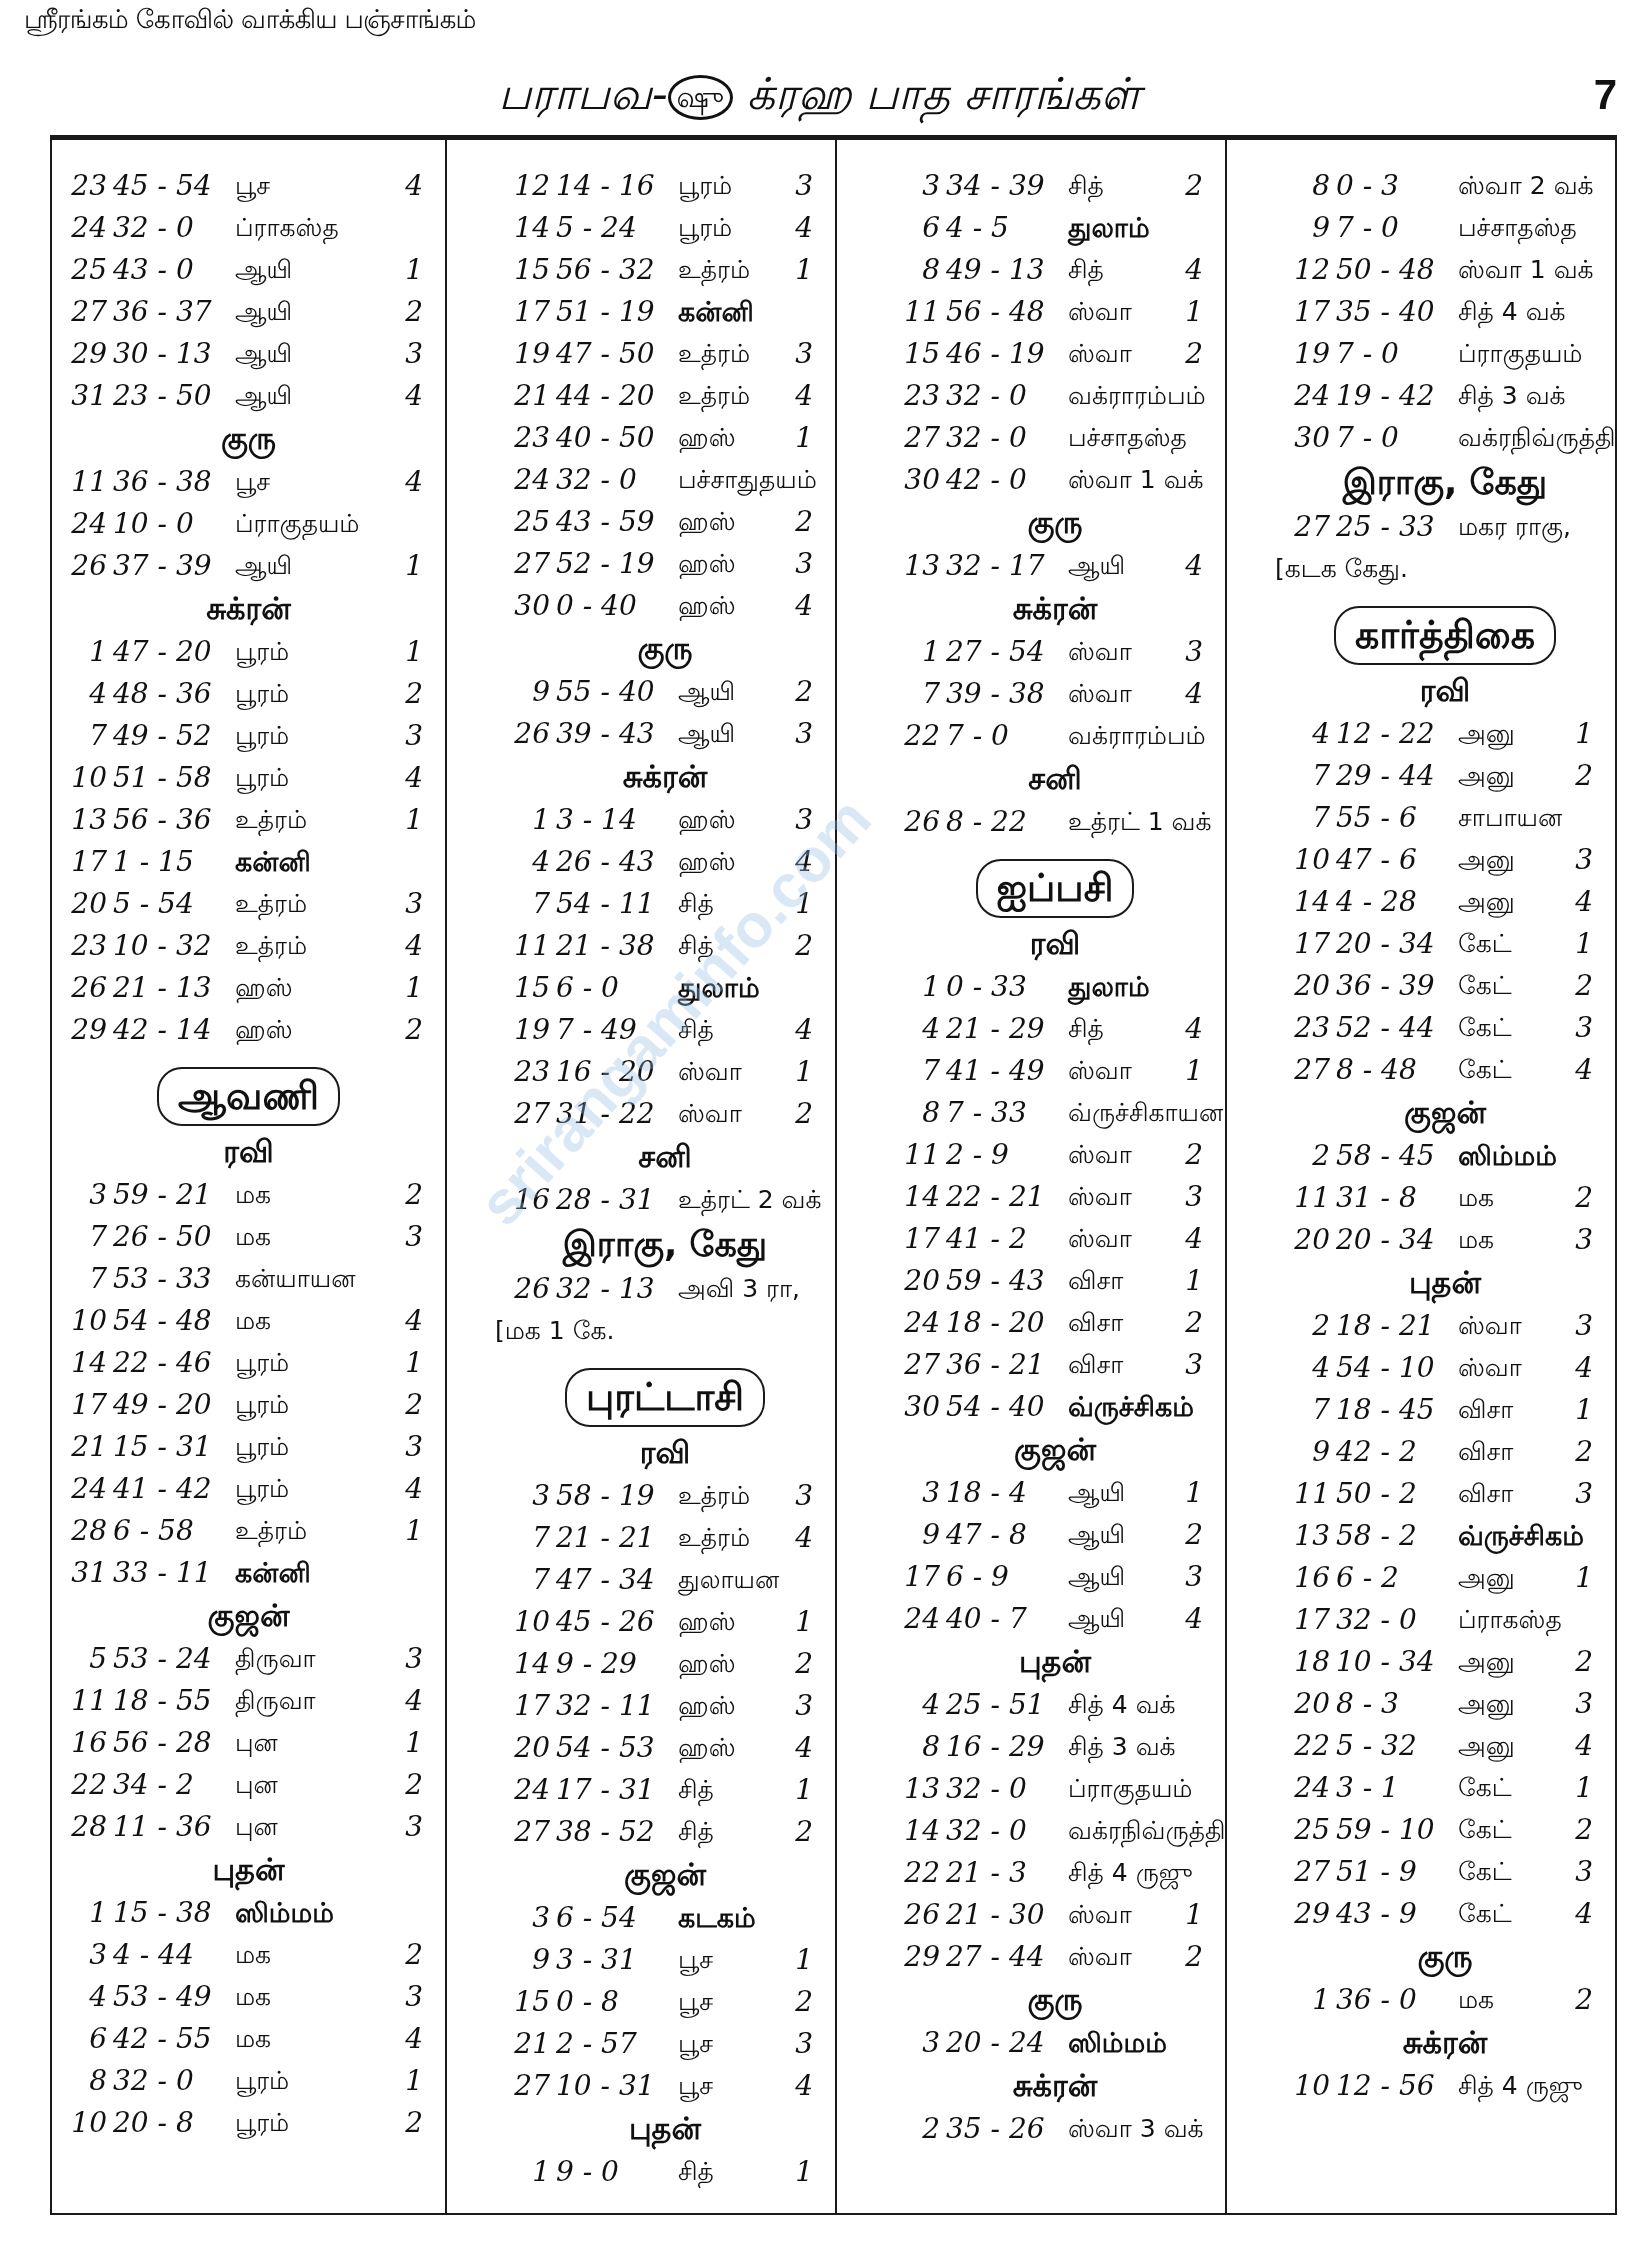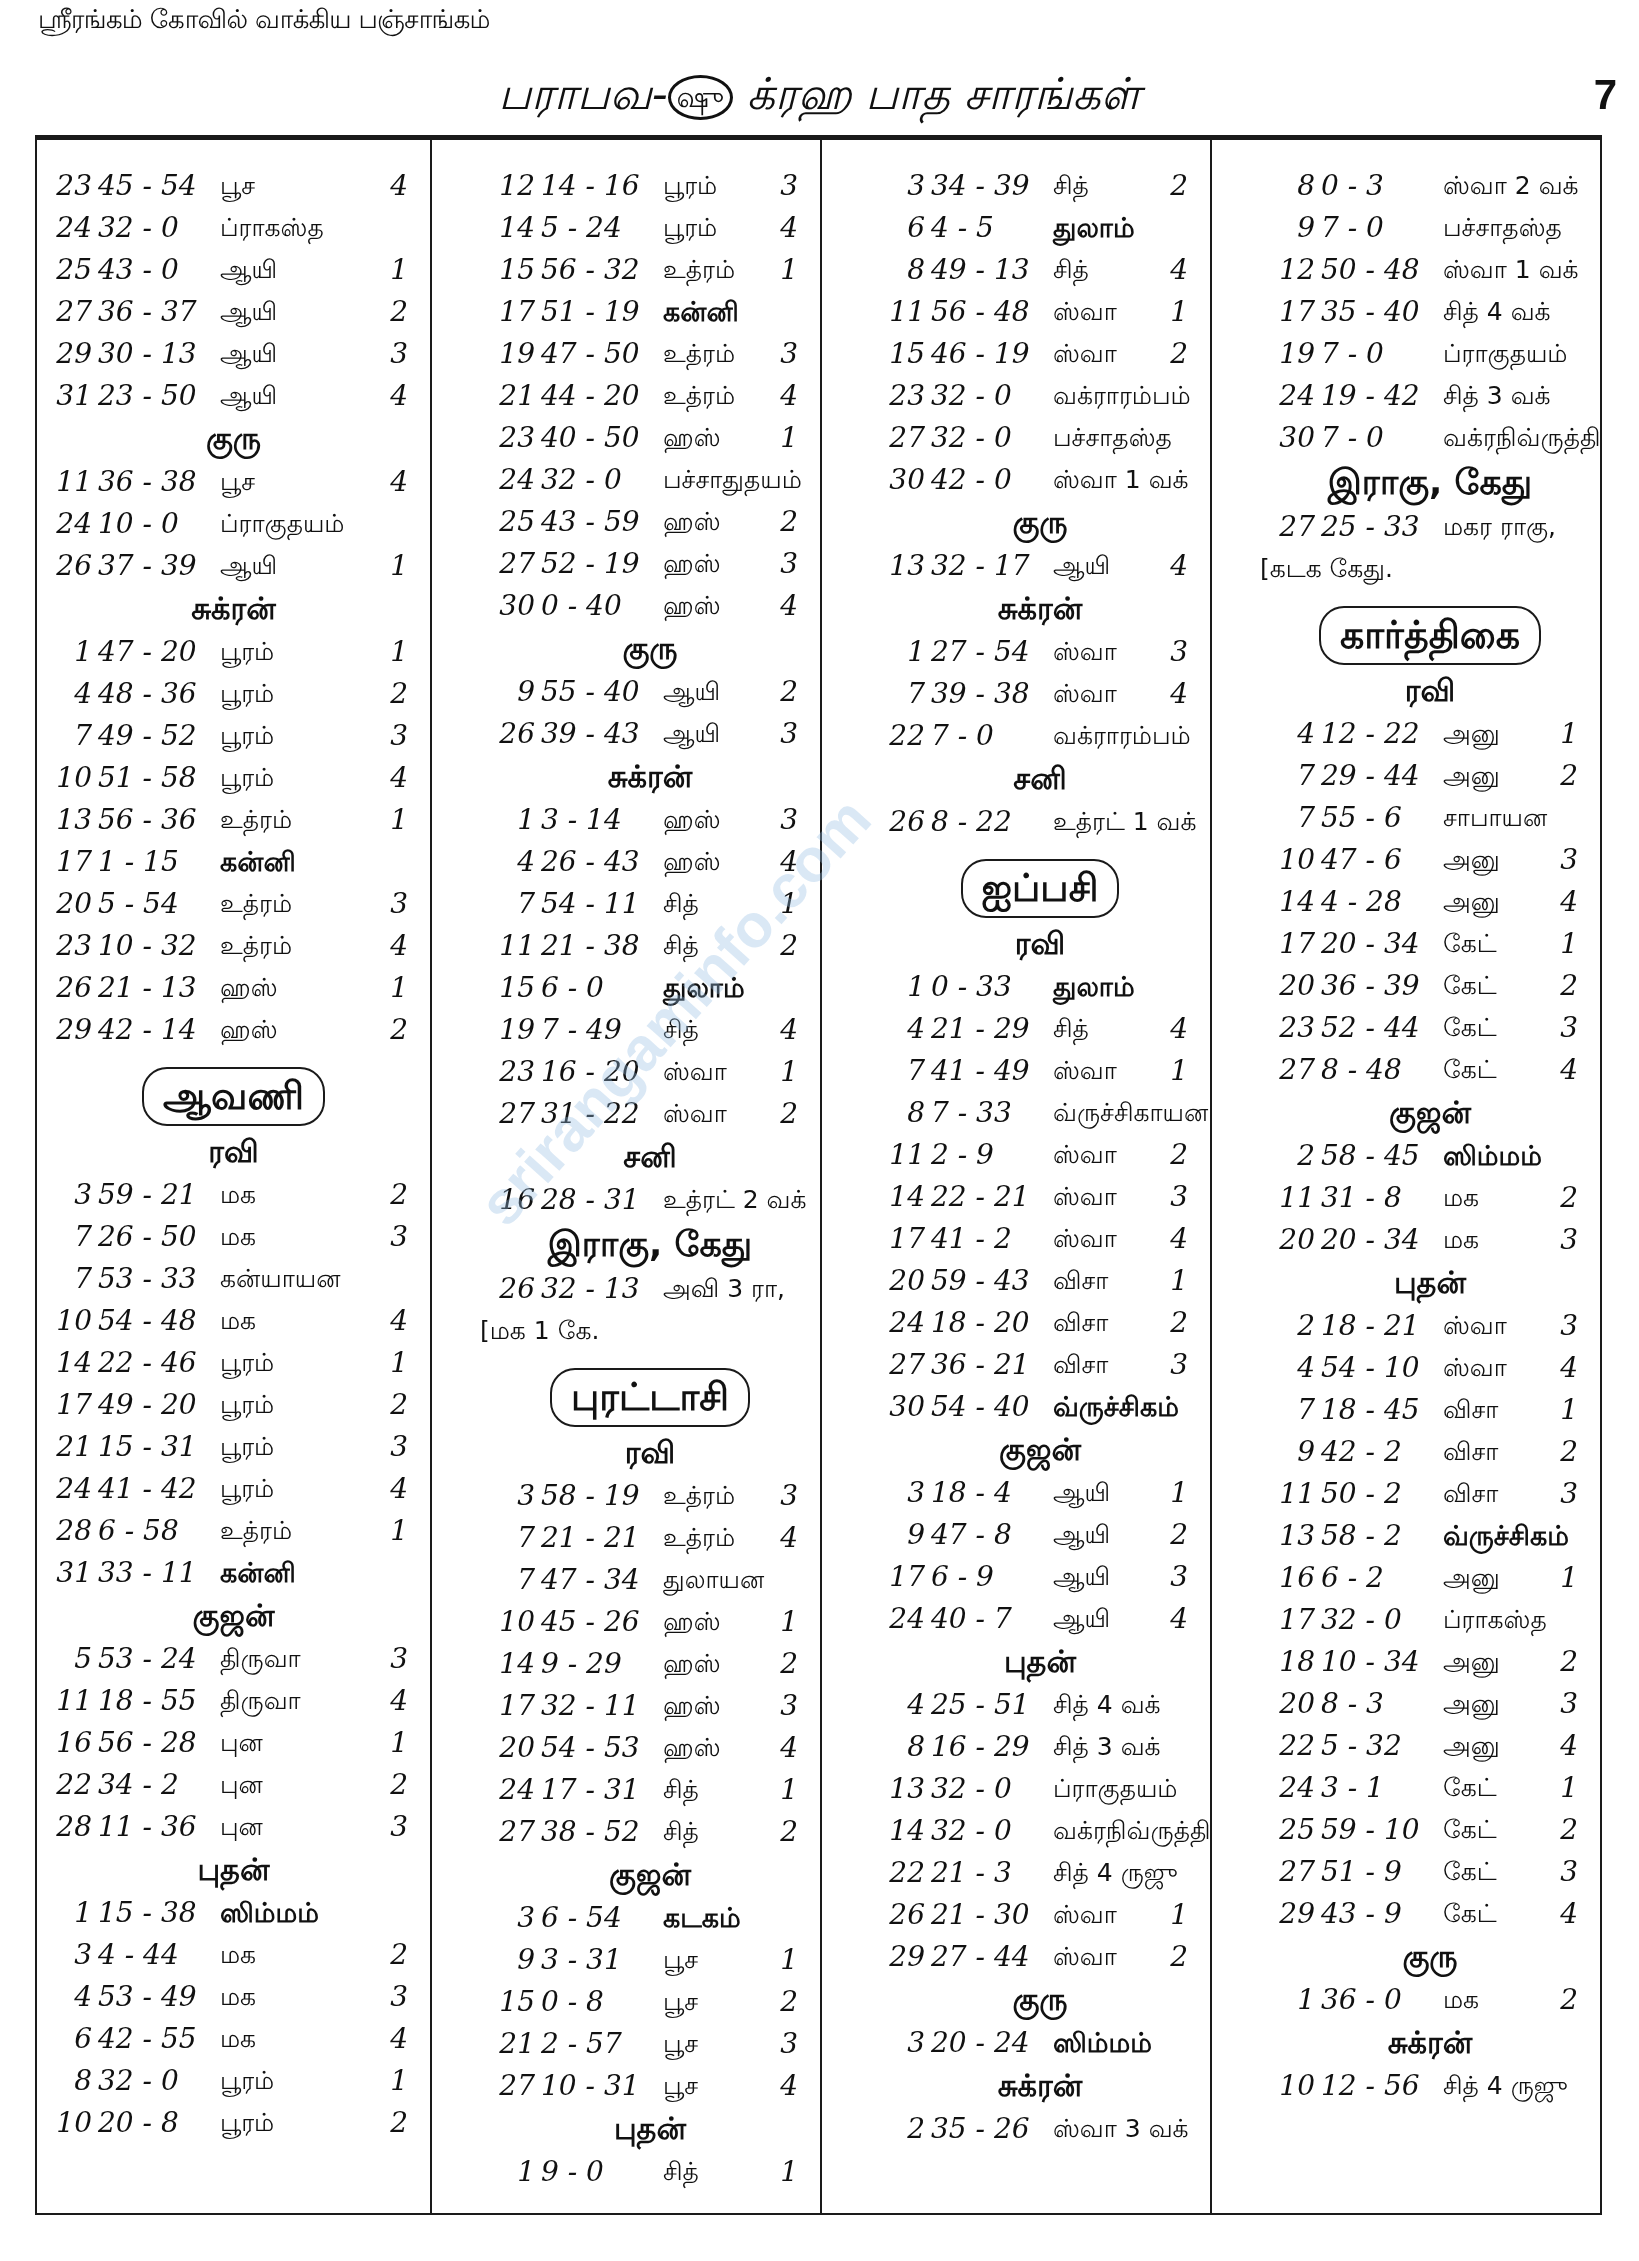--- a/index.html
+++ b/index.html
@@ -1,27 +1,27 @@
 <!DOCTYPE html>
 <html style="font-size:11.6px"><head>
 <meta charset="utf-8">
 <style>
   html, body { margin:0; padding:0; background:#ffffff; }
   body { width:1639px; height:2261px; position:relative; overflow:hidden;
          font-family:"DejaVu Serif", "Liberation Serif", serif; color:#111; }
-  .top-label { position:absolute; left:38px; top:4.4px; font-size:26px;
+  .top-label { position:absolute; left:24px; top:4.4px; font-size:26px;
                font-family:"DejaVu Sans","Liberation Sans",sans-serif; letter-spacing:-0.7px; }
   .title { position:absolute; left:0; width:1639px; top:68px; text-align:center;
            font-size:44px; font-family:"DejaVu Sans","Liberation Sans",sans-serif;
            font-style:italic; font-weight:500; }
   .title .circ { display:inline-block; border:3.6px solid #111; border-radius:50%;
                  padding:0 5.8px; font-size:29px; line-height:39px; vertical-align:middle; font-style:normal; }
   .page-no { position:absolute; right:22px; top:71px; font-size:42px;
              font-family:"Liberation Sans",sans-serif; font-weight:700; }
-  .table-box { position:absolute; left:35px; top:135px; width:1567px; height:2080px;
+  .table-box { position:absolute; left:50px; top:135px; width:1567px; height:2080px;
                border:2.9px solid #1a1a1a; border-top:5.1px solid #1a1a1a; box-sizing:border-box;
                display:flex; }
   .col { position:relative; box-sizing:border-box; padding-top:25px; }
   .col + .col { border-left:2.9px solid #1a1a1a;padding-left:48px; }
   .col-1 { width:393px; } .col-2 { width:390px; } .col-3 { width:390px; } .col-4 { flex:1; }
   .row { position:relative; height:42px; font-size:28px; line-height:42px; font-style:italic; white-space:nowrap; }
   .row .d  { position:absolute; right:calc(100% - 55px); text-align:right; }
   .row .t  { position:absolute; left:61px; width:93px; text-align:left; }
   .row .nk { position:absolute; left:183px; font-style:normal; font-family:"DejaVu Sans","Liberation Sans",sans-serif; font-size:25px; }
   .row .nk.bold { font-weight:700; font-size:27px; }

